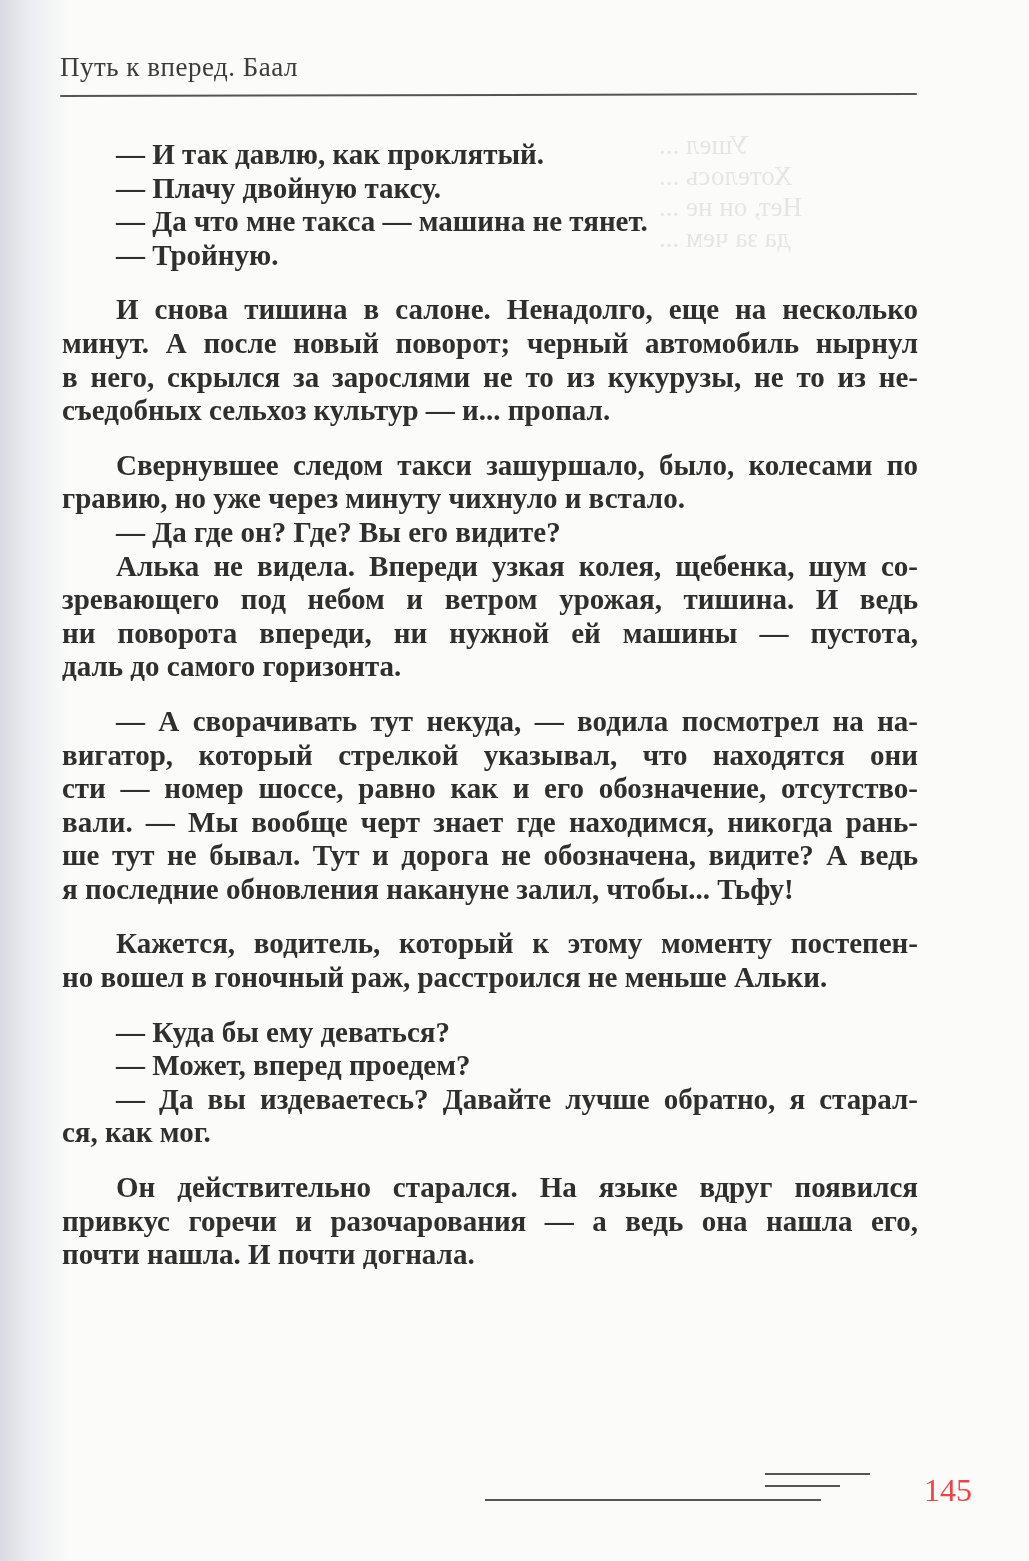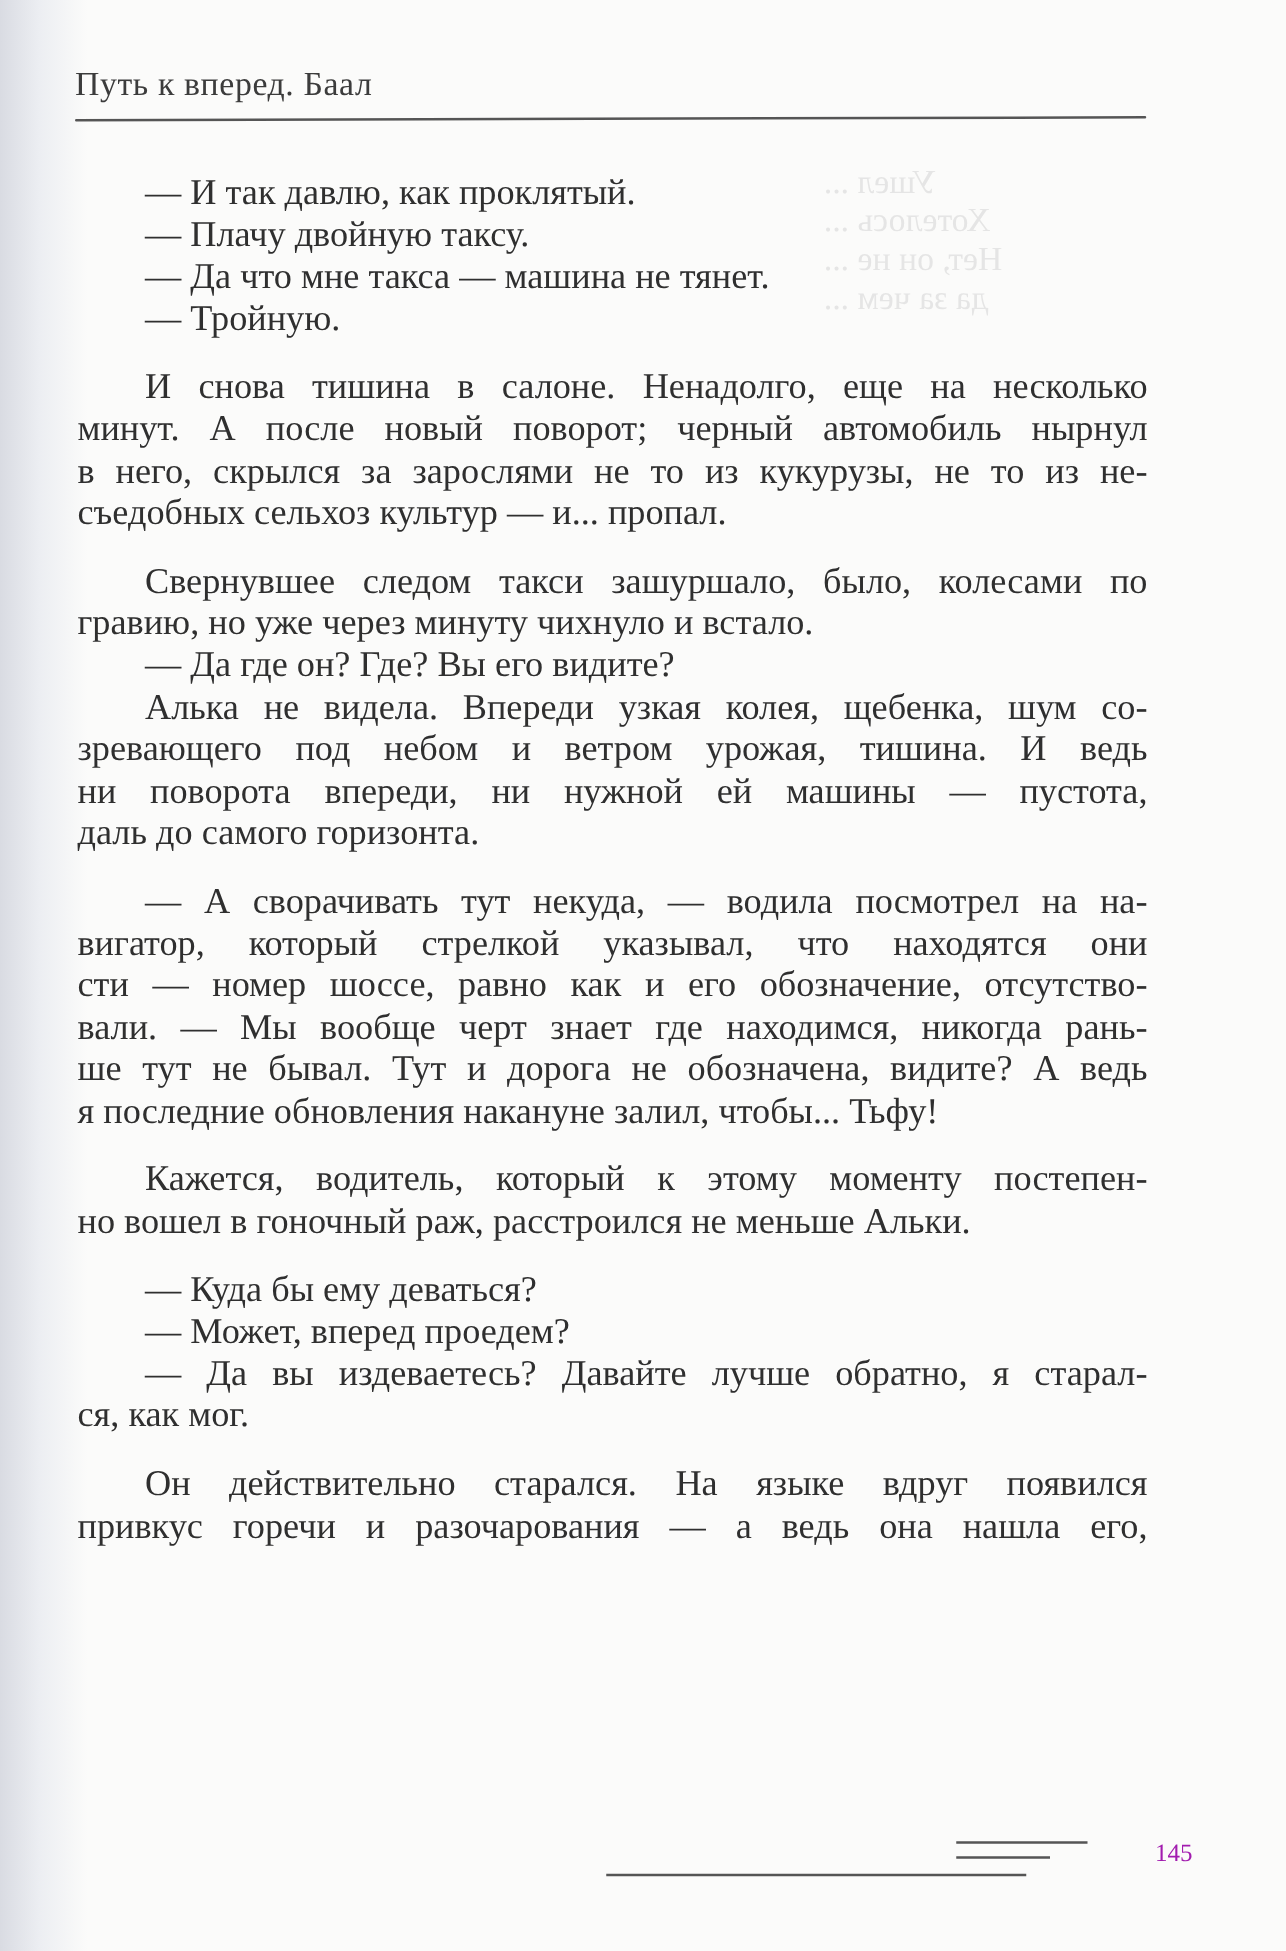--- a/index.html
+++ b/index.html
@@ -61,41 +61,42 @@
       font-size: 29px;
       line-height: 33.6px;
       color: #2f2f2f;
     }
     .line {
       white-space: nowrap;
       display: block;
       text-align: justify;
       text-align-last: justify;
       height: 33.6px;
+      font-weight: bold;
     }
     .line.short {
       text-align-last: left;
     }
     .line.indent {
       padding-left: 54px;
     }
     .line.gap {
       margin-top: 21px;
     }
     .footer-rule {
       position: absolute;
       height: 2px;
       background: #555;
     }
     .page-number {
       position: absolute;
       left: 924px;
       top: 1472px;
-      font-size: 20px;
-      color: #a21caf;
+      font-size: 32px;
+      color: #ef4444;
     }
   </style>
 </head>
 <body>
 
 <div class="page-shadow"></div>
 
 <div class="bleed">
   <div>Ушел ...</div>
   <div>Хотелось ...</div>
@@ -129,20 +130,21 @@
     <span class="line">ше тут не бывал. Тут и дорога не обозначена, видите? А ведь</span>
     <span class="line short">я последние обновления накануне залил, чтобы... Тьфу!</span>
     <span class="line indent gap">Кажется, водитель, который к этому моменту постепен-</span>
     <span class="line short">но вошел в гоночный раж, расстроился не меньше Альки.</span>
     <span class="line indent short gap">— Куда бы ему деваться?</span>
     <span class="line indent short">— Может, вперед проедем?</span>
     <span class="line indent">— Да вы издеваетесь? Давайте лучше обратно, я старал-</span>
     <span class="line short">ся, как мог.</span>
     <span class="line indent gap">Он действительно старался. На языке вдруг появился</span>
     <span class="line">привкус горечи и разочарования — а ведь она нашла его,</span>
+    <span class="line short">почти нашла. И почти догнала.</span>
   </div>
 
 <div id="footer-rules">
     <div class="footer-rule" style="left: 485px; top: 1499px; width: 336px;"></div>
     <div class="footer-rule" style="left: 765px; top: 1473px; width: 105px;"></div>
     <div class="footer-rule" style="left: 765px; top: 1485px; width: 75px;"></div>
   </div>
 <div class="page-number">145</div>
 
 </body></html>

